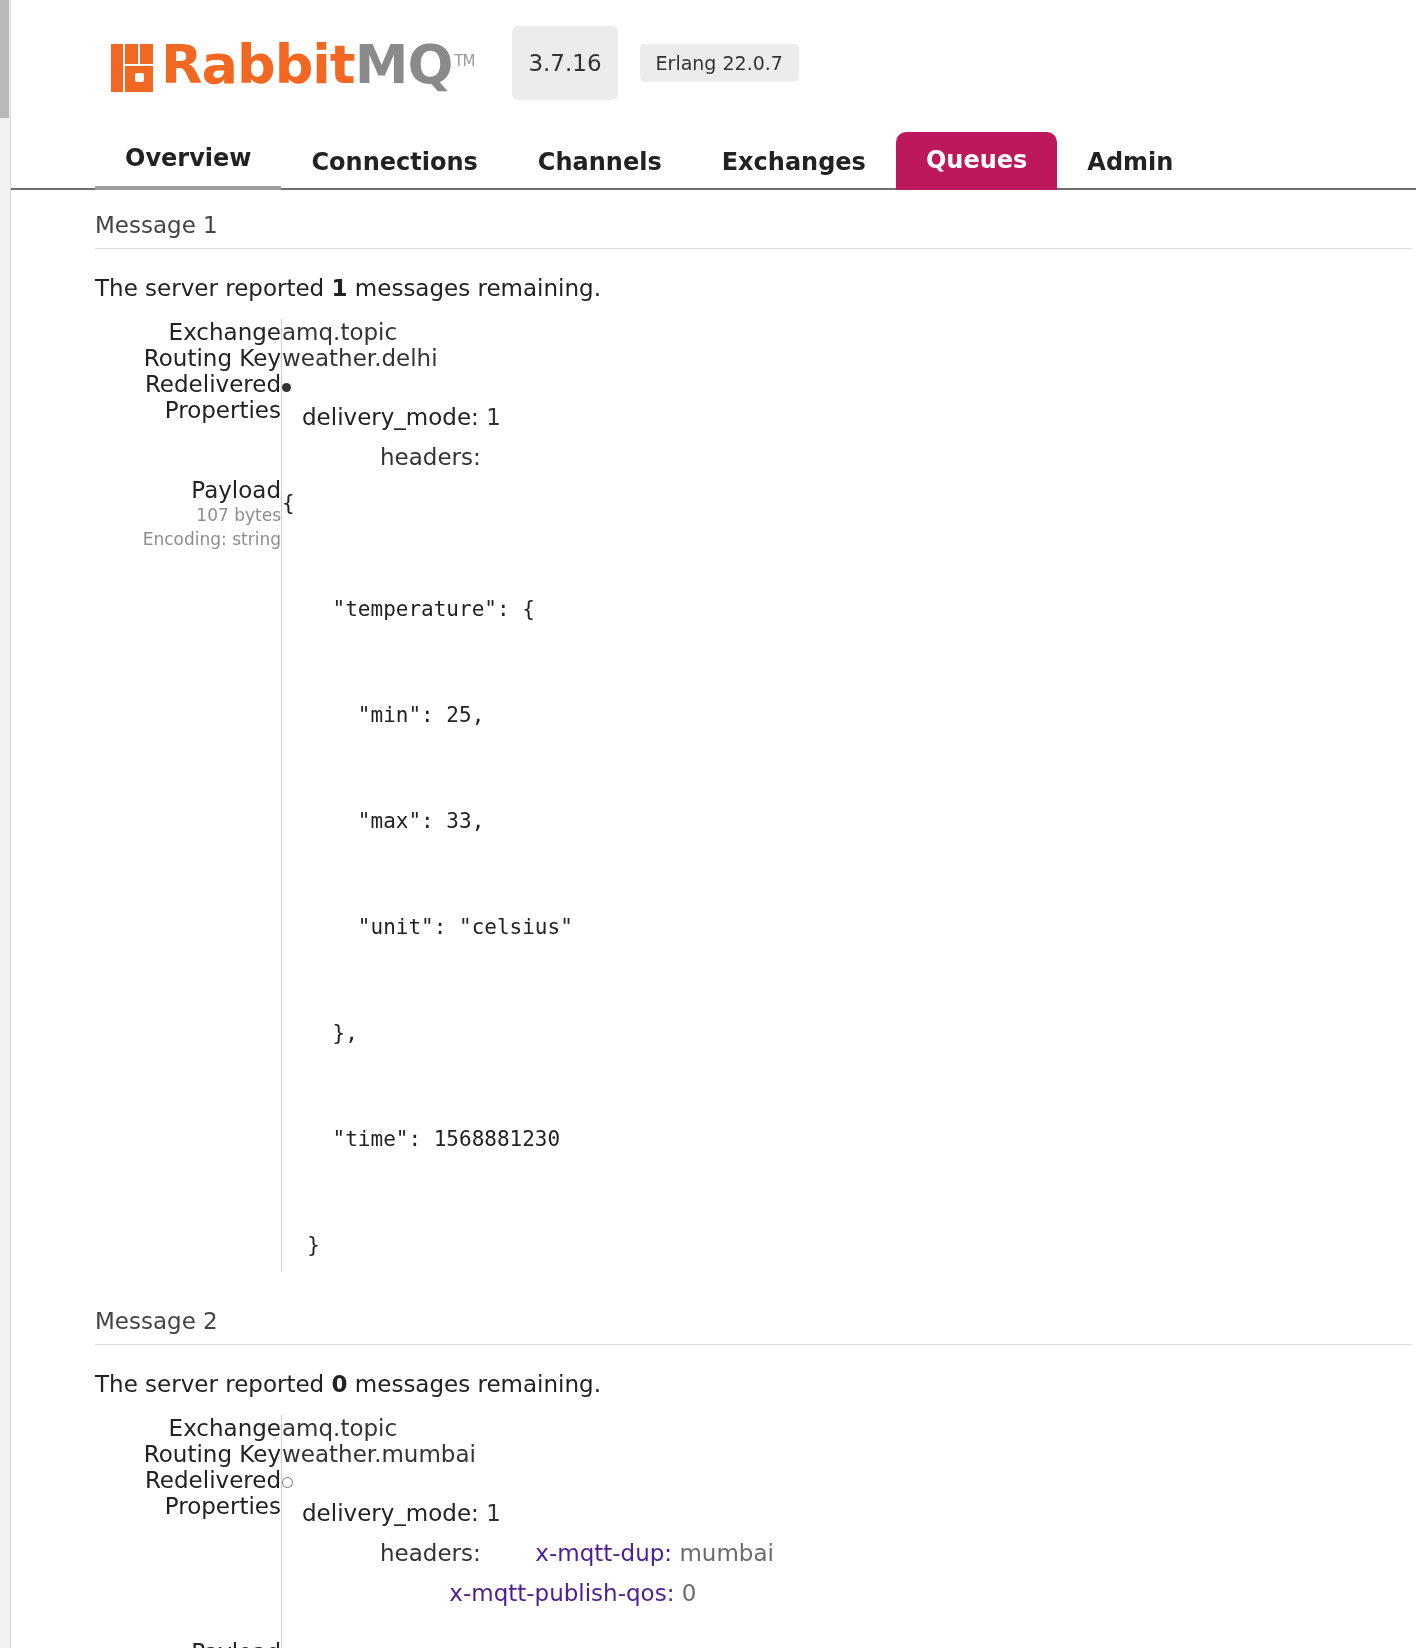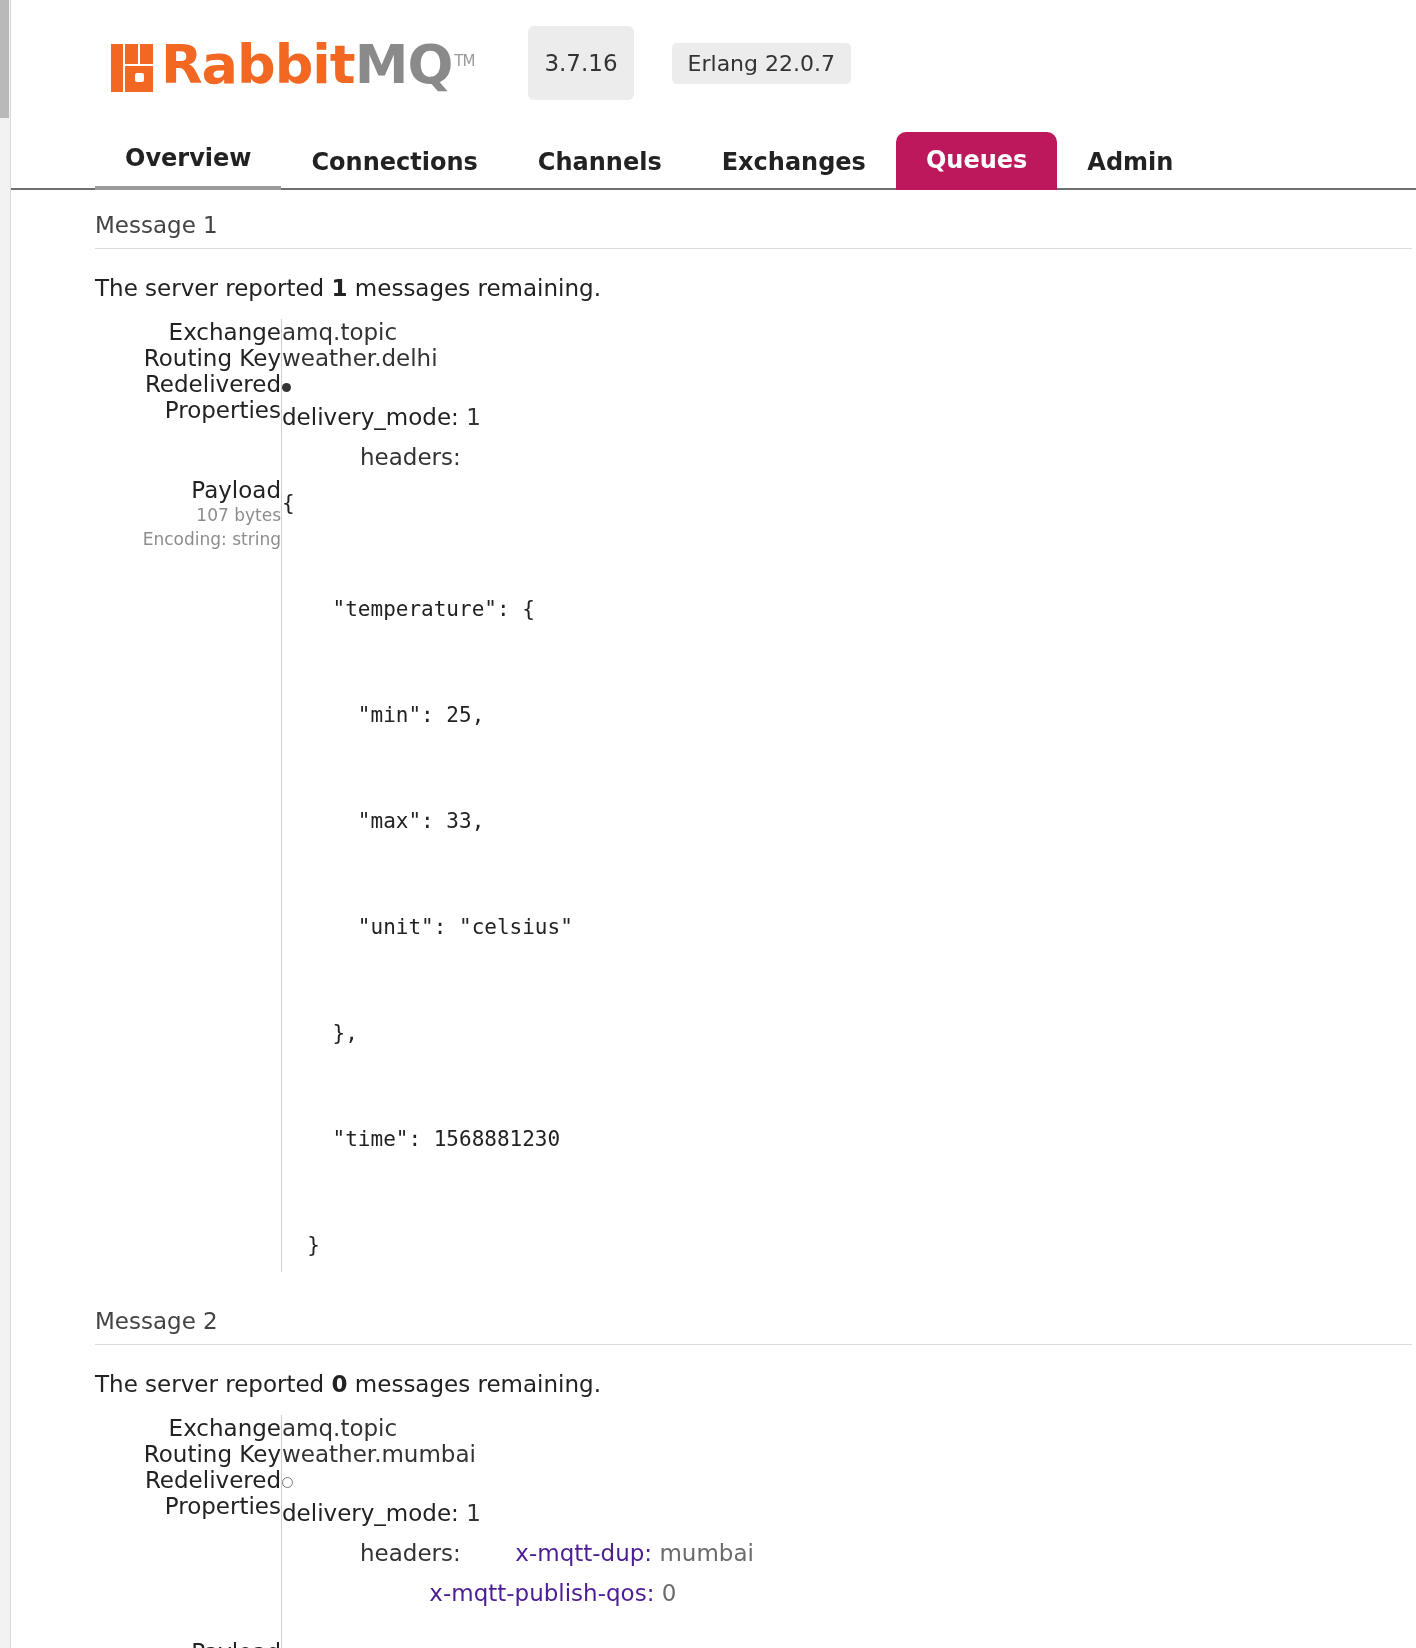--- a/index.html
+++ b/index.html
@@ -34,21 +34,20 @@
     position: absolute;
     left: 11px; top: 0;
     width: 1405px;
     height: 1648px;
   }
   
   .header {
     padding: 26px 0 0 100px;
     display: flex;
     align-items: center;
-    gap: 16px;
   }
   .logo {
     display: flex;
     align-items: flex-end;
     font-size: 54px;
     line-height: 54px;
     letter-spacing: -1px;
   }
   .logo-mark {
     width: 44px; height: 48px;
@@ -93,21 +92,21 @@
     padding: 24px 16px;
     font-size: 23px;
     color: #333;
     text-align: right;
   }
   .erlang-pill {
     margin-left: 22px;
     background: #ececec;
     border-radius: 5px;
     padding: 8px 16px;
-    font-size: 22px;
+    font-size: 19px;
     color: #333;
   }
   
   .tabs {
     margin-top: 36px;
     padding-left: 84px;
     display: flex;
     align-items: flex-end;
     border-bottom: 2px solid #6f6f6f;
     height: 52px;
@@ -190,20 +189,21 @@
     display: inline-block;
     width: 9px; height: 9px;
     border-radius: 50%;
     border: 1px solid #777;
     background: #fff;
     margin-top: 10px;
   }
   .prop-row {
     font-size: 23px;
     line-height: 40px;
+    margin-left: 20px;
   }
   .prop-key { color: #222; }
   .prop-val { color: #333; }
   .headers-label {
     display: inline-block;
     width: 100px;
     text-align: right;
     padding-right: 0;
     margin-left: 78px;
   }

